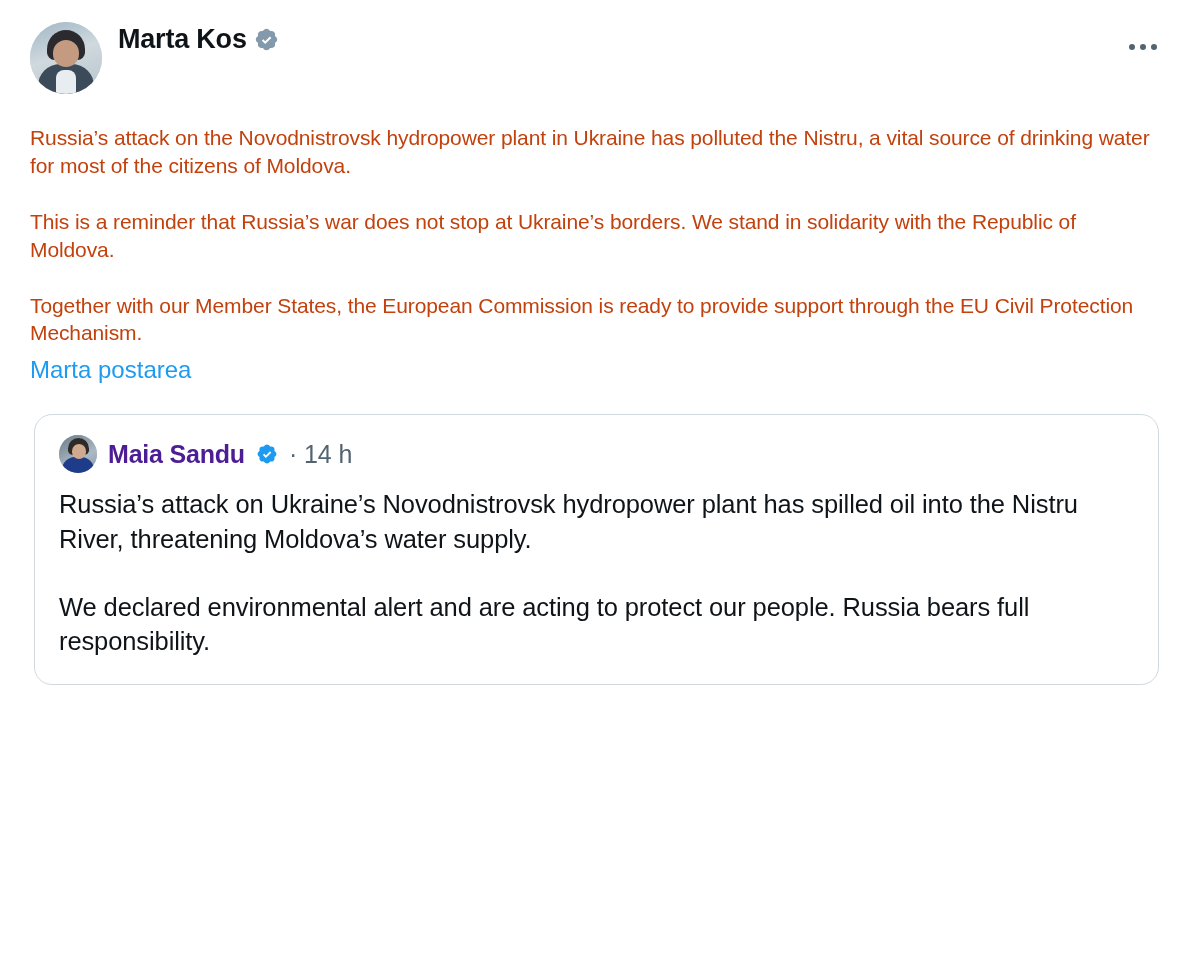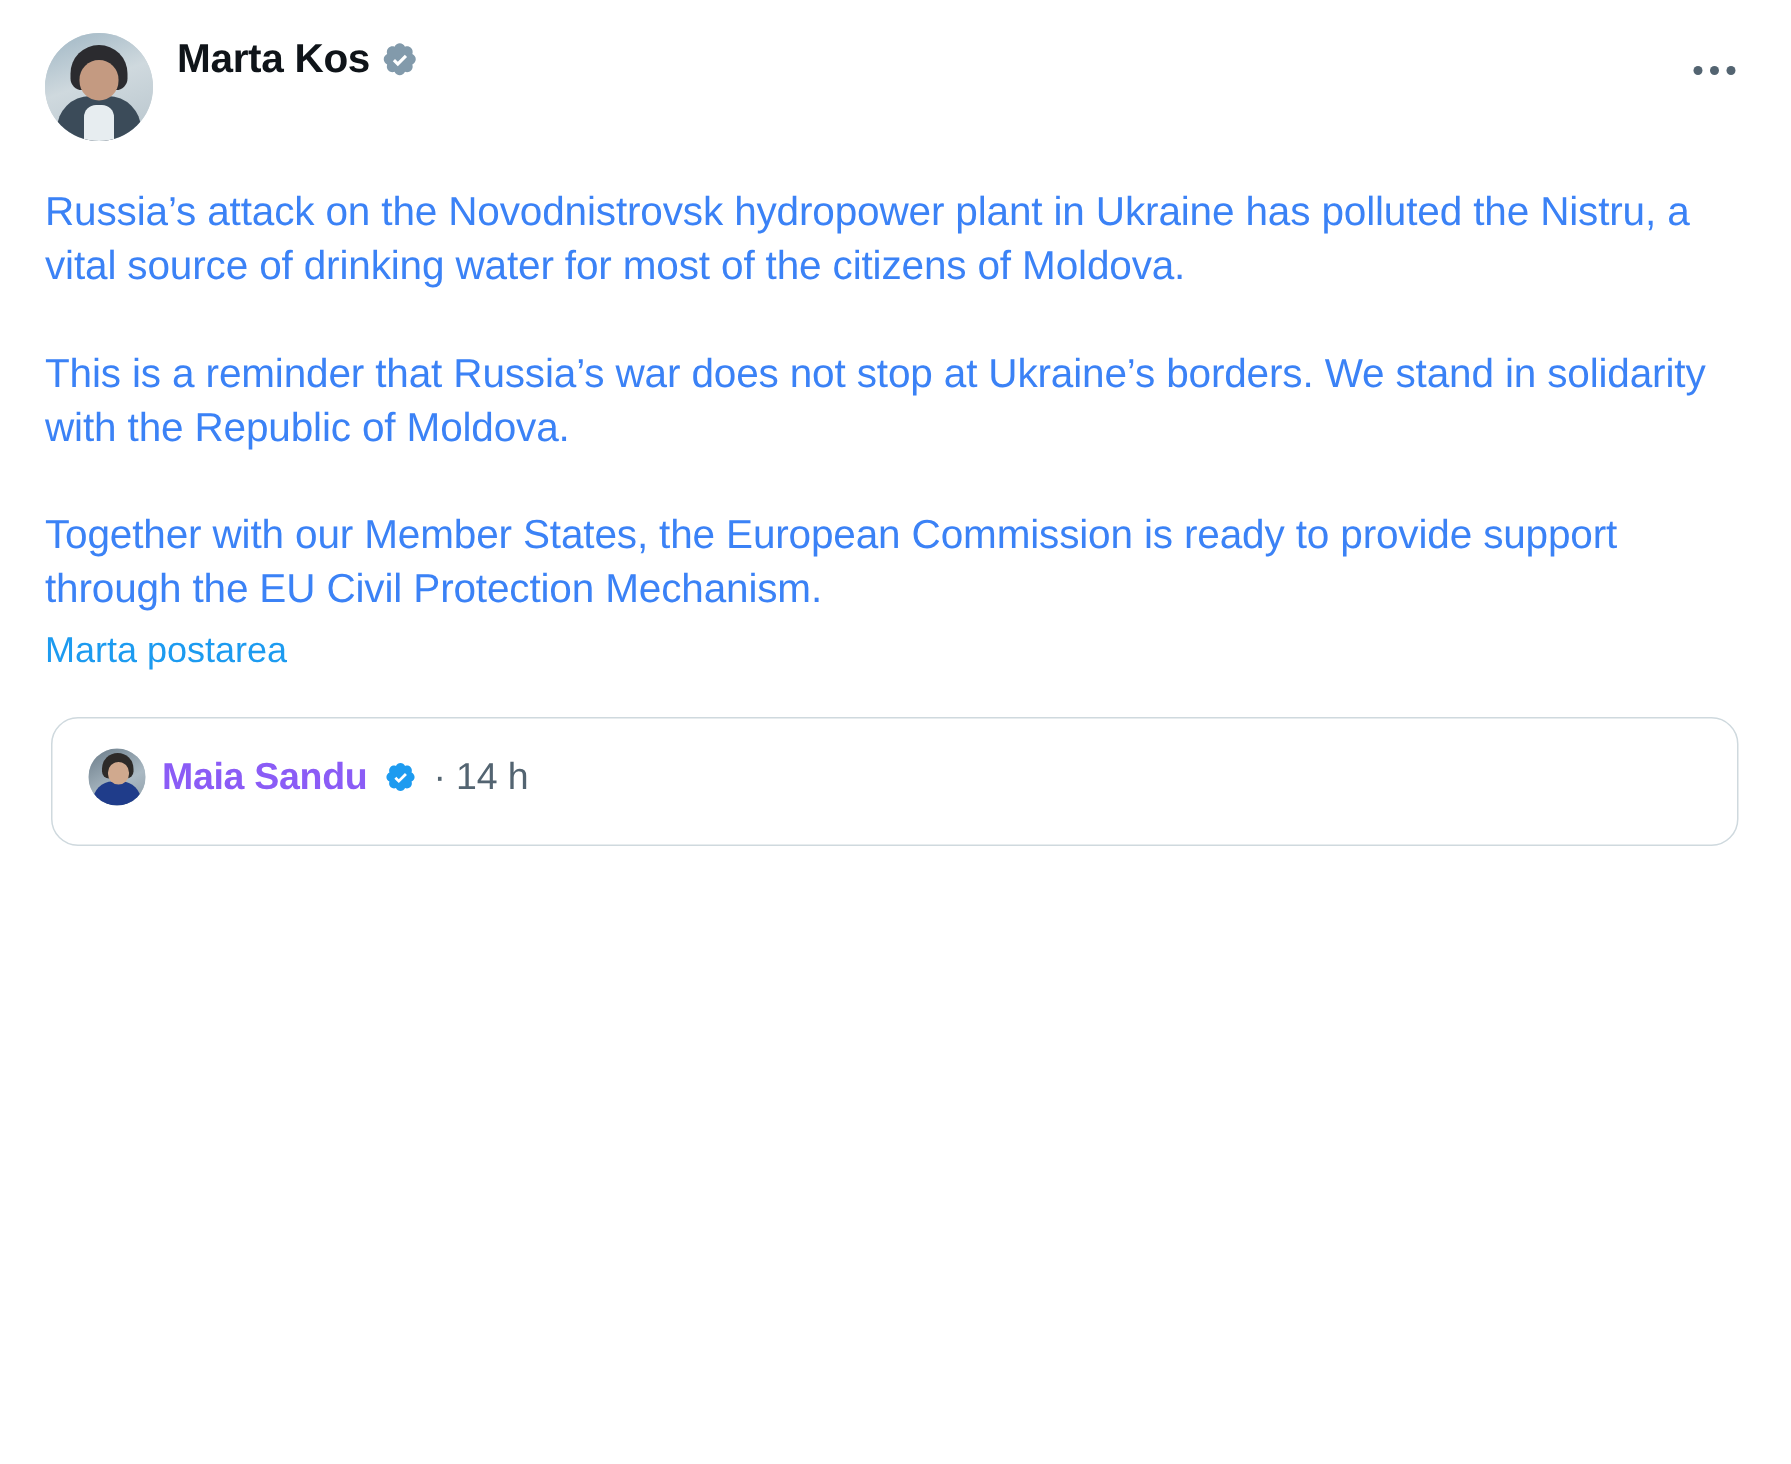--- a/index.html
+++ b/index.html
@@ -119,23 +119,23 @@
   .more-button span {
     width: 6px; height: 6px;
     border-radius: 50%;
     background: #536471;
     display: block;
   }
 
   
   .tweet-body {
     margin-top: 30px;
-    font-size: 27px;
+    font-size: 21px;
     line-height: 1.33;
-    color: #3b82f6;
+    color: #c2410c;
     letter-spacing: -0.1px;
     white-space: pre-wrap;
     max-width: 1135px;
   }
   .translate-link {
     margin-top: 9px;
     font-size: 24px;
     color: #1d9bf0;
     cursor: pointer;
     display: inline-block;
@@ -182,21 +182,21 @@
   }
   .quote-avatar .q-body {
     position: absolute; left: 3px; bottom: 0;
     width: 32px; height: 16px;
     background: #1f3c8a;
     border-radius: 13px 13px 0 0;
   }
   .q-name {
     font-size: 25px;
     font-weight: bold;
-    color: #8b5cf6;
+    color: #4c1d95;
     letter-spacing: -0.2px;
   }
   .q-badge {
     width: 22px; height: 22px;
     flex: 0 0 22px;
     display: inline-block;
   }
   .q-meta {
     font-size: 25px;
     color: #536471;
@@ -262,15 +262,18 @@
       </div>
       <span class="q-name">Maia Sandu</span>
       <span class="q-badge">
         <svg viewBox="0 0 24 24" width="22" height="22" aria-hidden="true">
           <path fill="#1d9bf0" d="M22.25 12c0-1.43-.88-2.67-2.19-3.34.46-1.39.2-2.9-.81-3.91s-2.52-1.27-3.91-.81C14.67 2.63 13.43 1.75 12 1.75s-2.67.88-3.34 2.19c-1.39-.46-2.9-.2-3.91.81s-1.27 2.52-.81 3.91C2.63 9.33 1.75 10.57 1.75 12s.88 2.67 2.19 3.34c-.46 1.39-.2 2.9.81 3.91s2.52 1.27 3.91.81c.67 1.31 1.91 2.19 3.34 2.19s2.67-.88 3.34-2.19c1.39.46 2.9.2 3.91-.81s1.27-2.52.81-3.91c1.31-.67 2.19-1.91 2.19-3.34z"></path>
           <path fill="#ffffff" d="M10.76 16.4l-3.21-3.2 1.41-1.42 1.8 1.79 4.48-4.48 1.42 1.42-5.9 5.89z"></path>
         </svg>
       </span>
       <span class="q-meta">· 14 h</span>
     </div>
+    <div class="quote-body">Russia’s attack on Ukraine’s Novodnistrovsk hydropower plant has spilled oil into the Nistru River, threatening Moldova’s water supply.
+
+We declared environmental alert and are acting to protect our people. Russia bears full responsibility.</div>
   </div>
 
 </div>
 
 </body></html>

